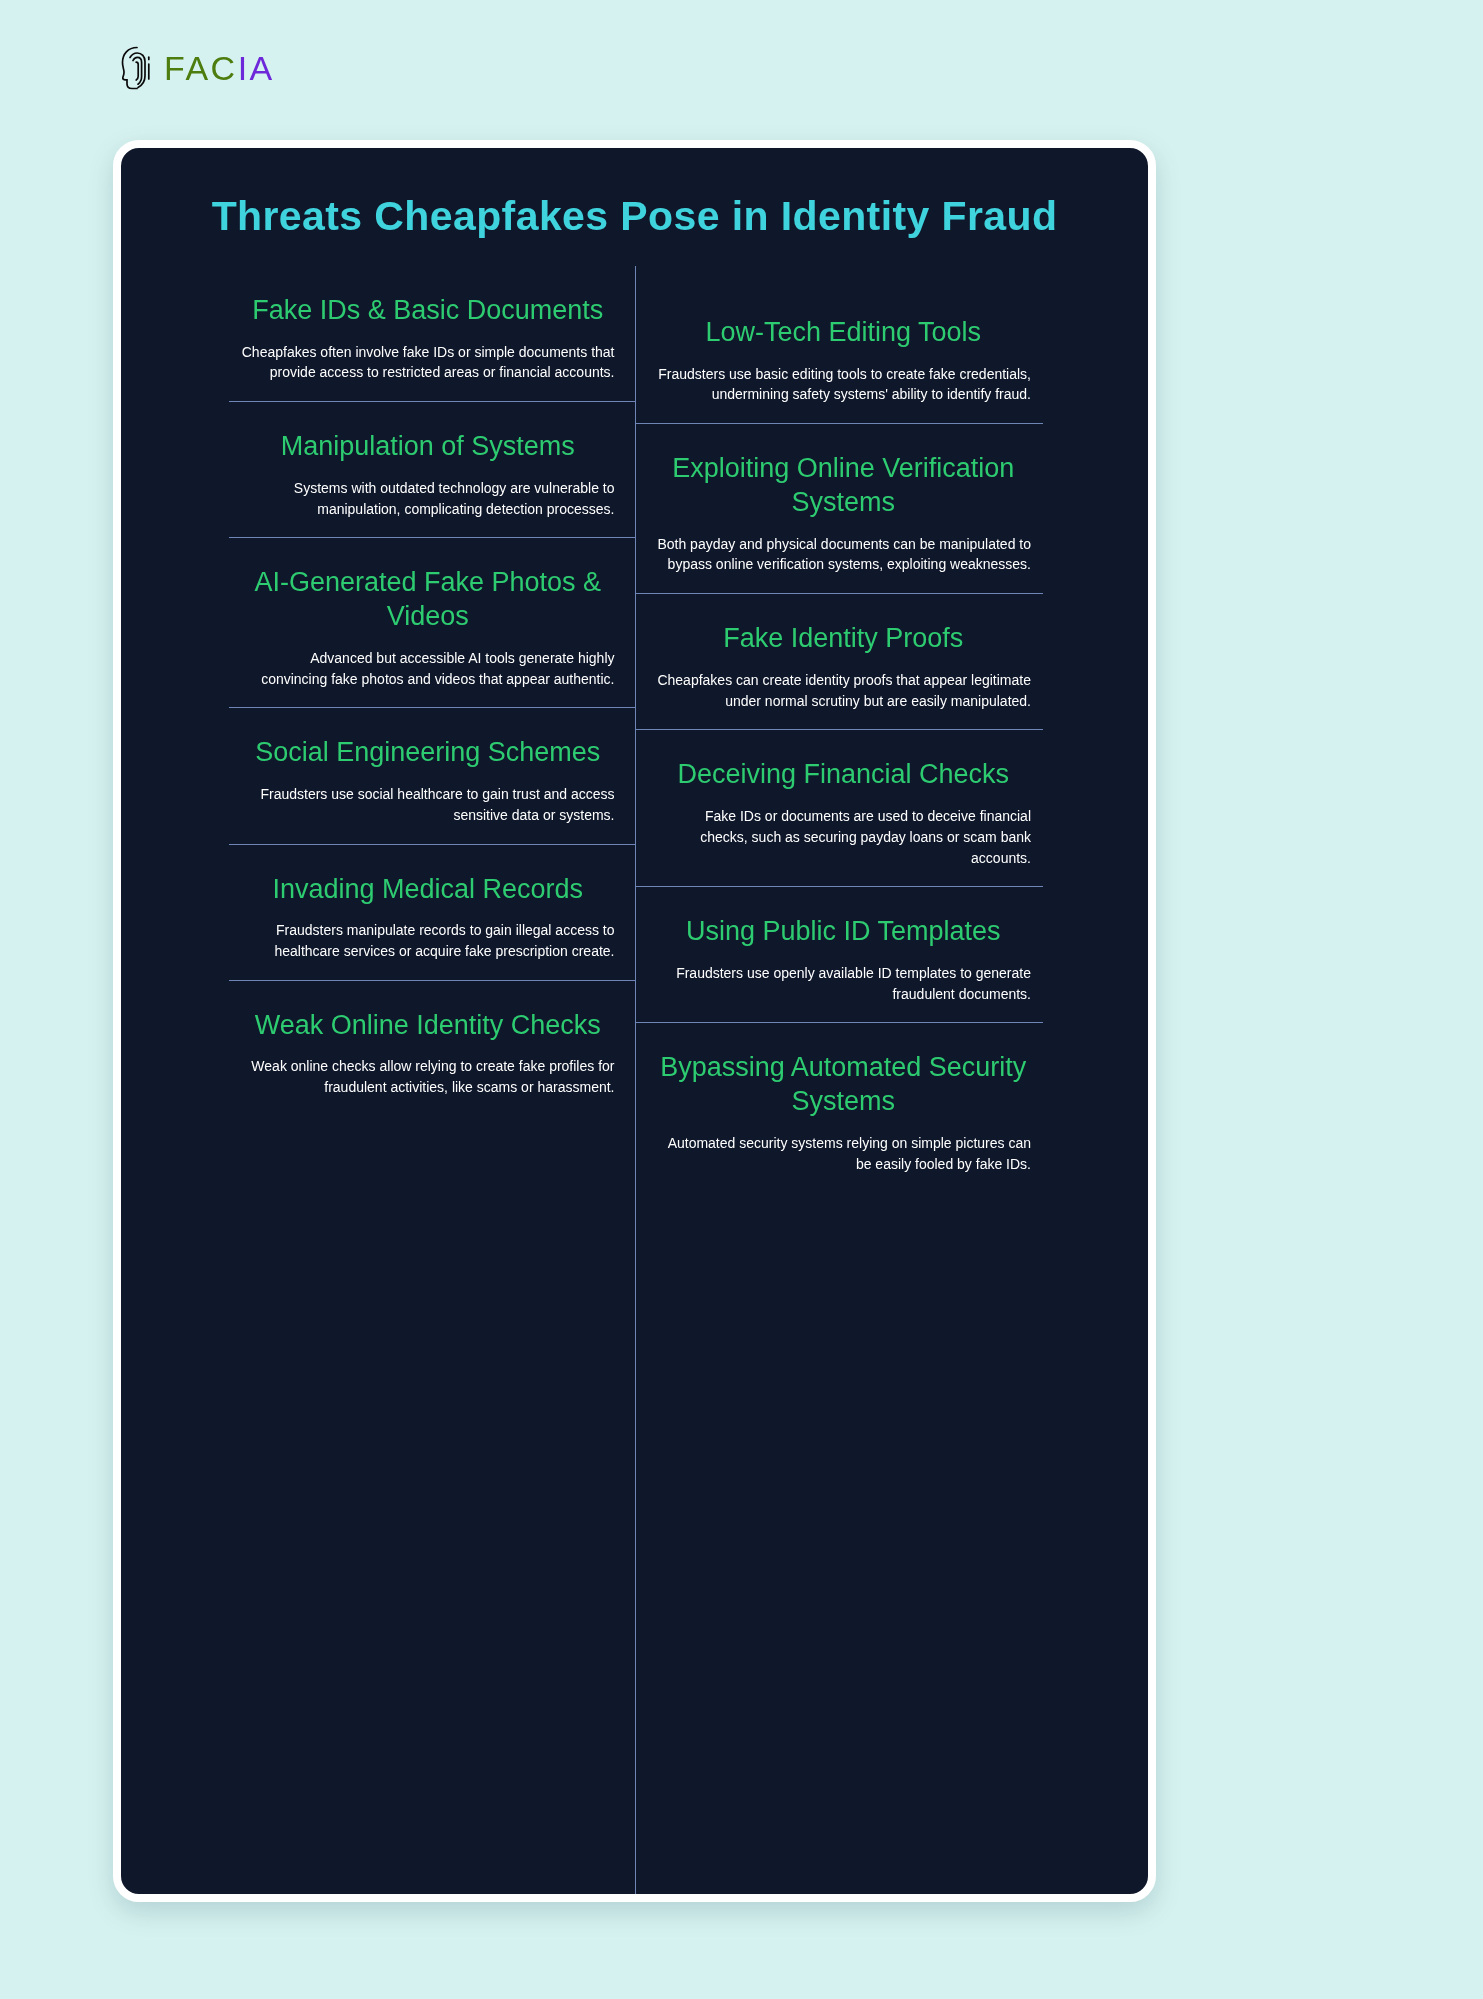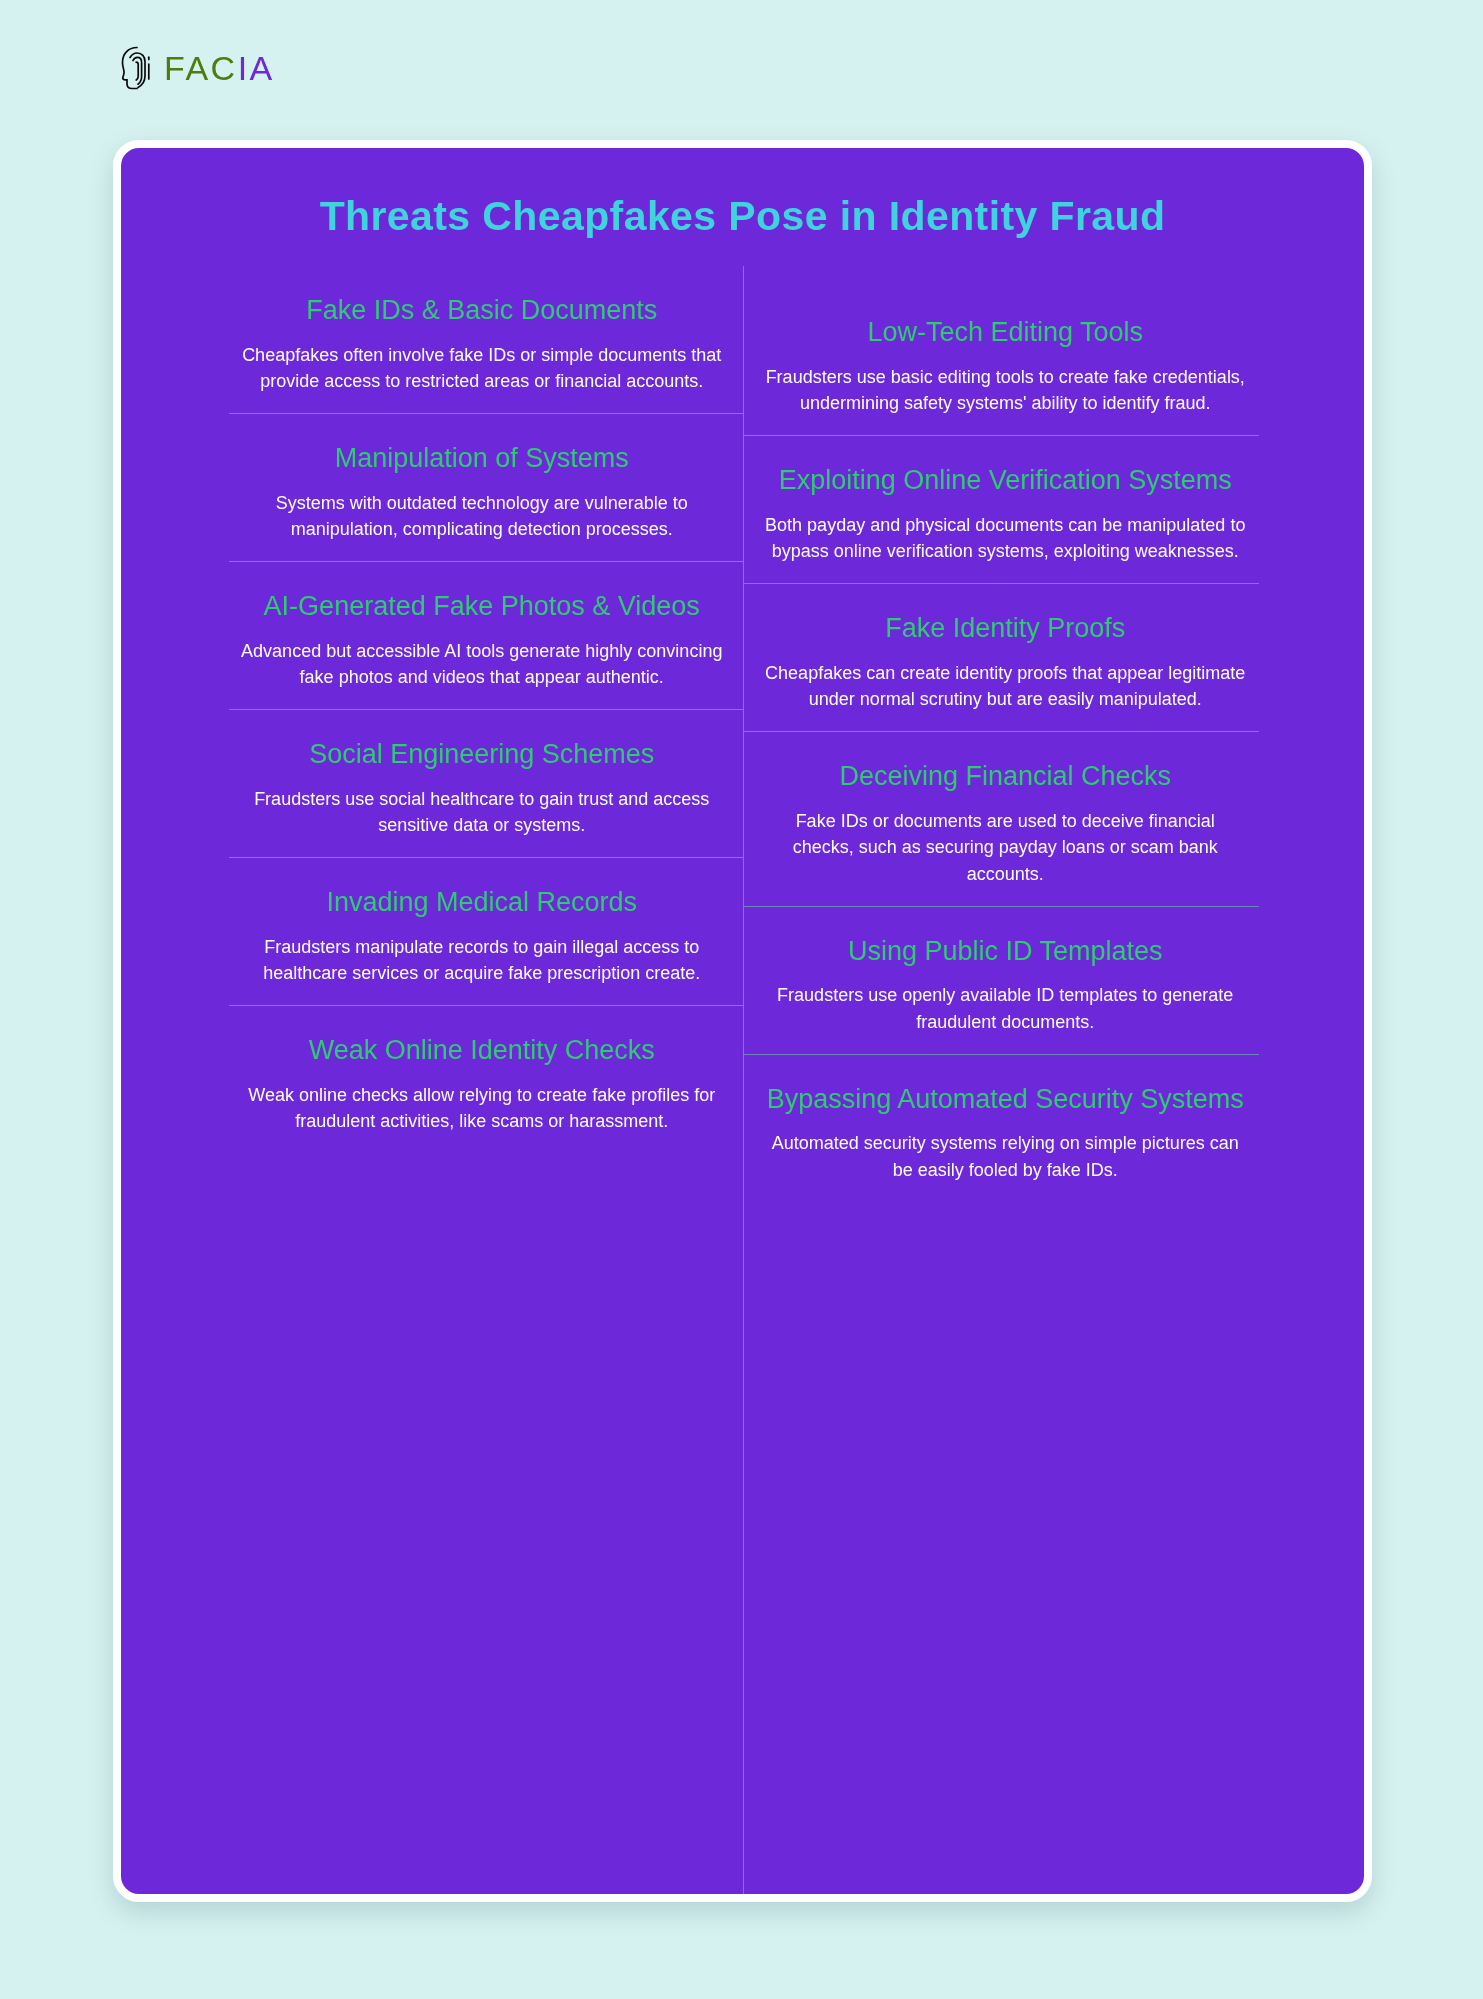--- a/index.html
+++ b/index.html
@@ -33,23 +33,23 @@
     font-family: "Liberation Sans", sans-serif;
   }
   .logo-text .dark { color: #4d7c0f; }
   .logo-text .accent { color: #6d28d9; }
 
   
   .board {
     position: absolute;
     left: 113px;
     top: 140px;
-    width: 1259px;
+    width: 1043px;
     height: 1762px;
-    background: #6d28d9;
+    background: #0f172a;
     border: 8px solid #ffffff;
     border-radius: 26px;
     box-shadow: 0 10px 26px rgba(30,70,90,0.18);
     overflow: hidden;
   }
 
   .board-title {
     color: #3fd3dd;
     text-align: center;
     font-size: 41px;
@@ -93,25 +93,26 @@
     font-size: 27px;
     font-weight: 400;
     line-height: 1.25;
     margin-bottom: 14px;
     margin-top: 12px;
     font-family: "Liberation Sans", sans-serif;
   }
 
   .card-body {
     color: #ffffff;
-    font-size: 18px;
+    font-size: 14px;
     line-height: 1.48;
     font-weight: 400;
     padding: 0 12px;
     font-family: "Liberation Sans", sans-serif;
+    text-align: right;
   }
 
   
   .col-right .rc-offset { height: 22px; }
 </style>
 </head>
 <body>
 
 <div class="logo-area">
   <svg class="logo-mark" viewBox="0 0 34 46">

